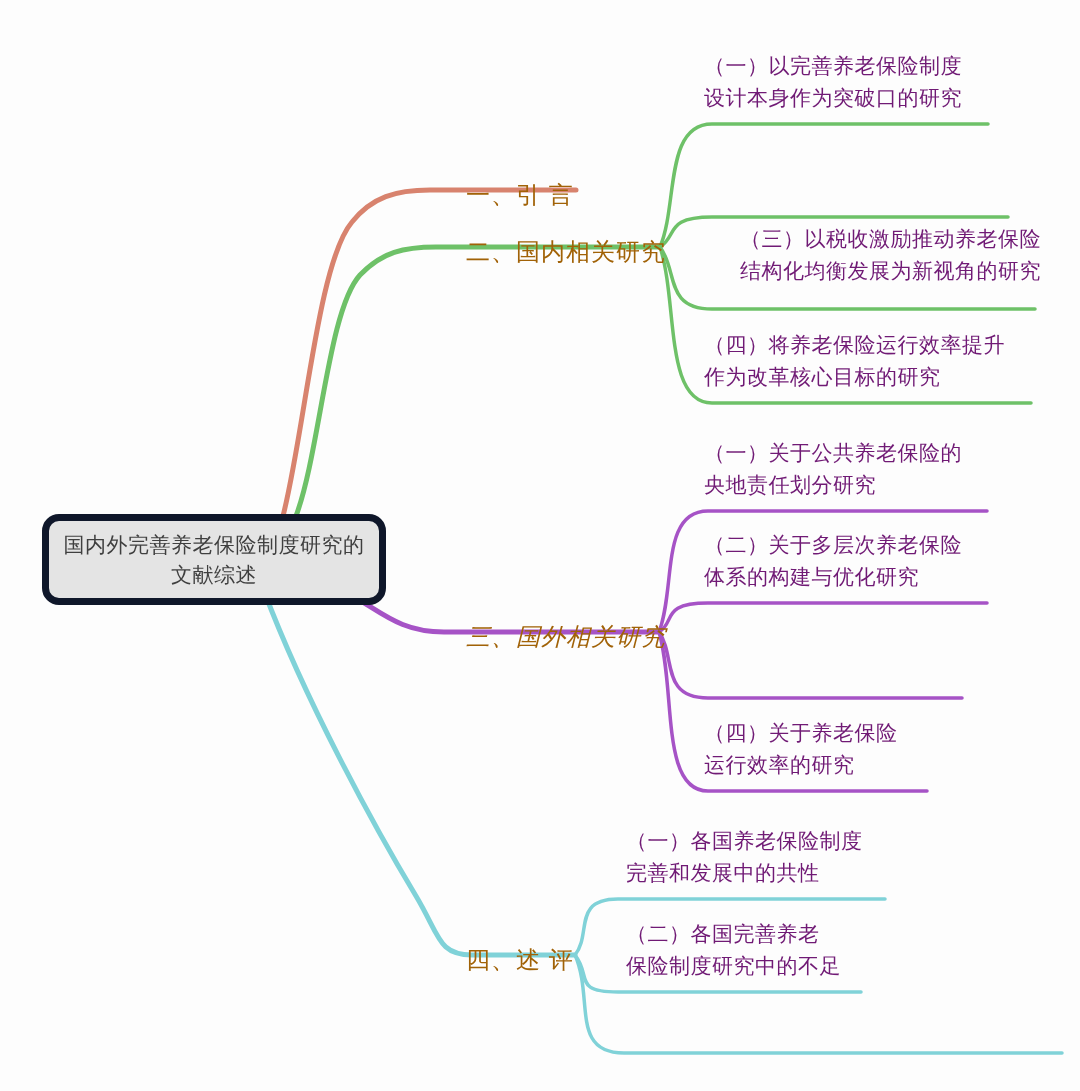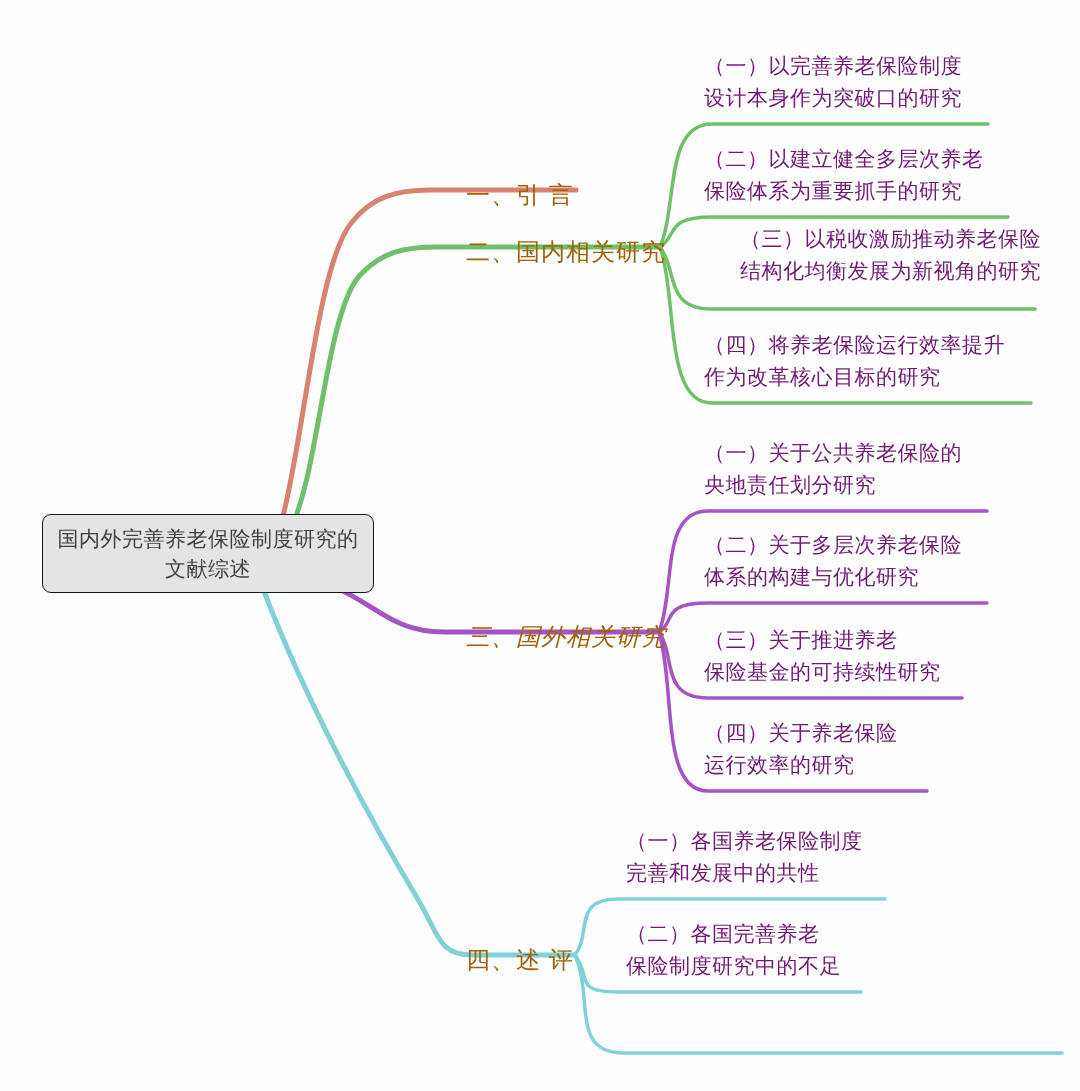--- a/index.html
+++ b/index.html
@@ -1,21 +1,21 @@
 <!DOCTYPE html>
 <html><head>
 <meta charset="utf-8">
 <style>
   html,body{margin:0;padding:0;}
   body{background:#fdfdfd;font-family:"Liberation Sans","DejaVu Sans",sans-serif;}
   #canvas{position:relative;width:1080px;height:1091px;background:#fdfdfd;overflow:hidden;}
   #lines{position:absolute;left:0;top:0;width:1080px;height:1091px;}
   .root-node{
     position:absolute;left:42px;top:514px;width:330px;height:77px;
-    background:#e4e4e4;border:1px solid #0f172a;border-radius:9px;
+    background:#e4e4e4;border:7px solid #0f172a;border-radius:17px;
     display:flex;align-items:center;justify-content:center;text-align:center;
     font-size:21px;line-height:30px;color:#3f3f3f;white-space:pre-line;letter-spacing:.5px;
   }
   .topic-node{
     position:absolute;font-size:24px;line-height:30px;color:#a16207;
     letter-spacing:1px;white-space:pre-line;margin-top:28px;
   }
   .child-node{
     position:absolute;font-size:21px;line-height:32px;color:#701a75;
     letter-spacing:.5px;white-space:pre-line;
@@ -62,33 +62,29 @@
   <div class="topic-node" style="left:466px;top:152px;">一、引 言</div>
 
   <div class="topic-node" style="left:466px;top:209px;">二、国内相关研究</div>
 
   <div class="topic-node" style="left:466px;top:594px;font-style:italic;">三、国外相关研究</div>
 
   <div class="topic-node" style="left:466px;top:917px;">四、述 评</div>
 
   <div class="child-node" style="left:704px;top:50px;">（一）以完善养老保险制度
 设计本身作为突破口的研究</div>
-  <div class="child-node" style="left:704px;top:143px;">（二）以建立健全多层次养老
-保险体系为重要抓手的研究</div>
   <div class="child-node" style="left:704px;top:223px;margin-left:36px;">（三）以税收激励推动养老保险
 结构化均衡发展为新视角的研究</div>
   <div class="child-node" style="left:704px;top:329px;">（四）将养老保险运行效率提升
 作为改革核心目标的研究</div>
 
   <div class="child-node" style="left:704px;top:439px;font-family:Liberation Mono, monospace;">（一）关于公共养老保险的
 央地责任划分研究</div>
   <div class="child-node" style="left:704px;top:529px;">（二）关于多层次养老保险
 体系的构建与优化研究</div>
-  <div class="child-node" style="left:704px;top:624px;">（三）关于推进养老
-保险基金的可持续性研究</div>
   <div class="child-node" style="left:704px;top:717px;">（四）关于养老保险
 运行效率的研究</div>
 
   <div class="child-node" style="left:626px;top:825px;">（一）各国养老保险制度
 完善和发展中的共性</div>
   <div class="child-node" style="left:626px;top:918px;">（二）各国完善养老
 保险制度研究中的不足</div>
 
 </div>
 

